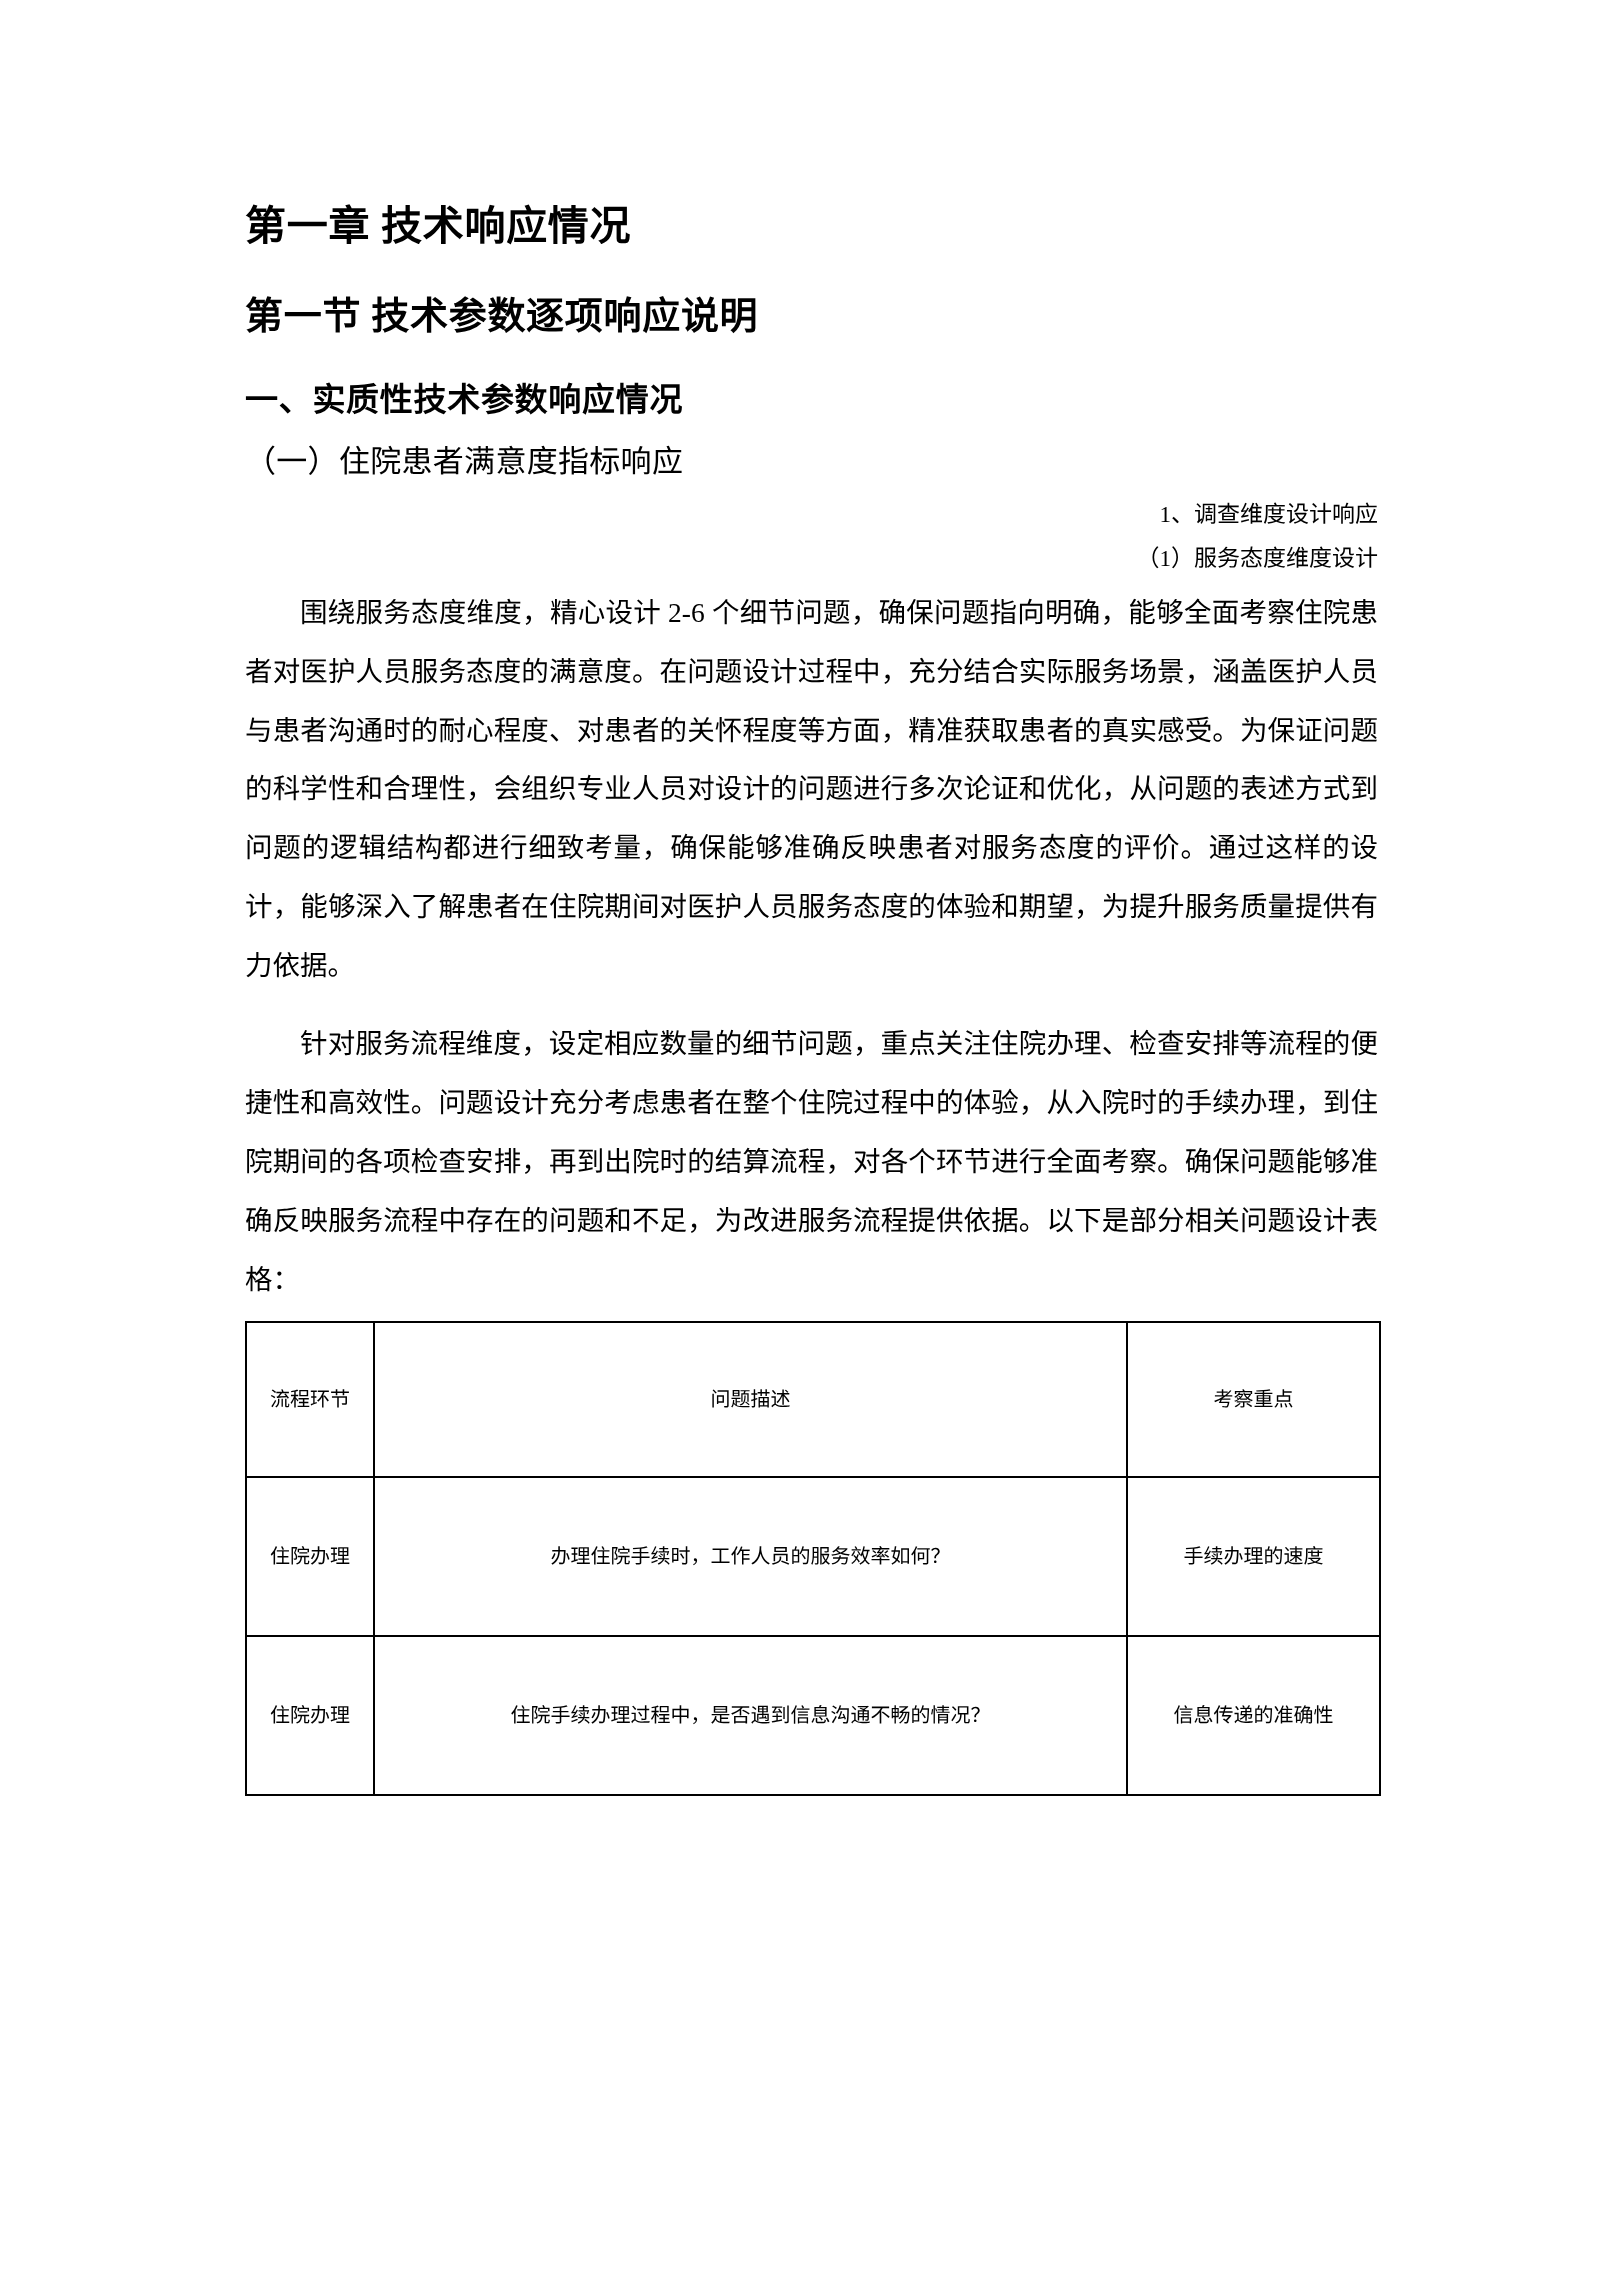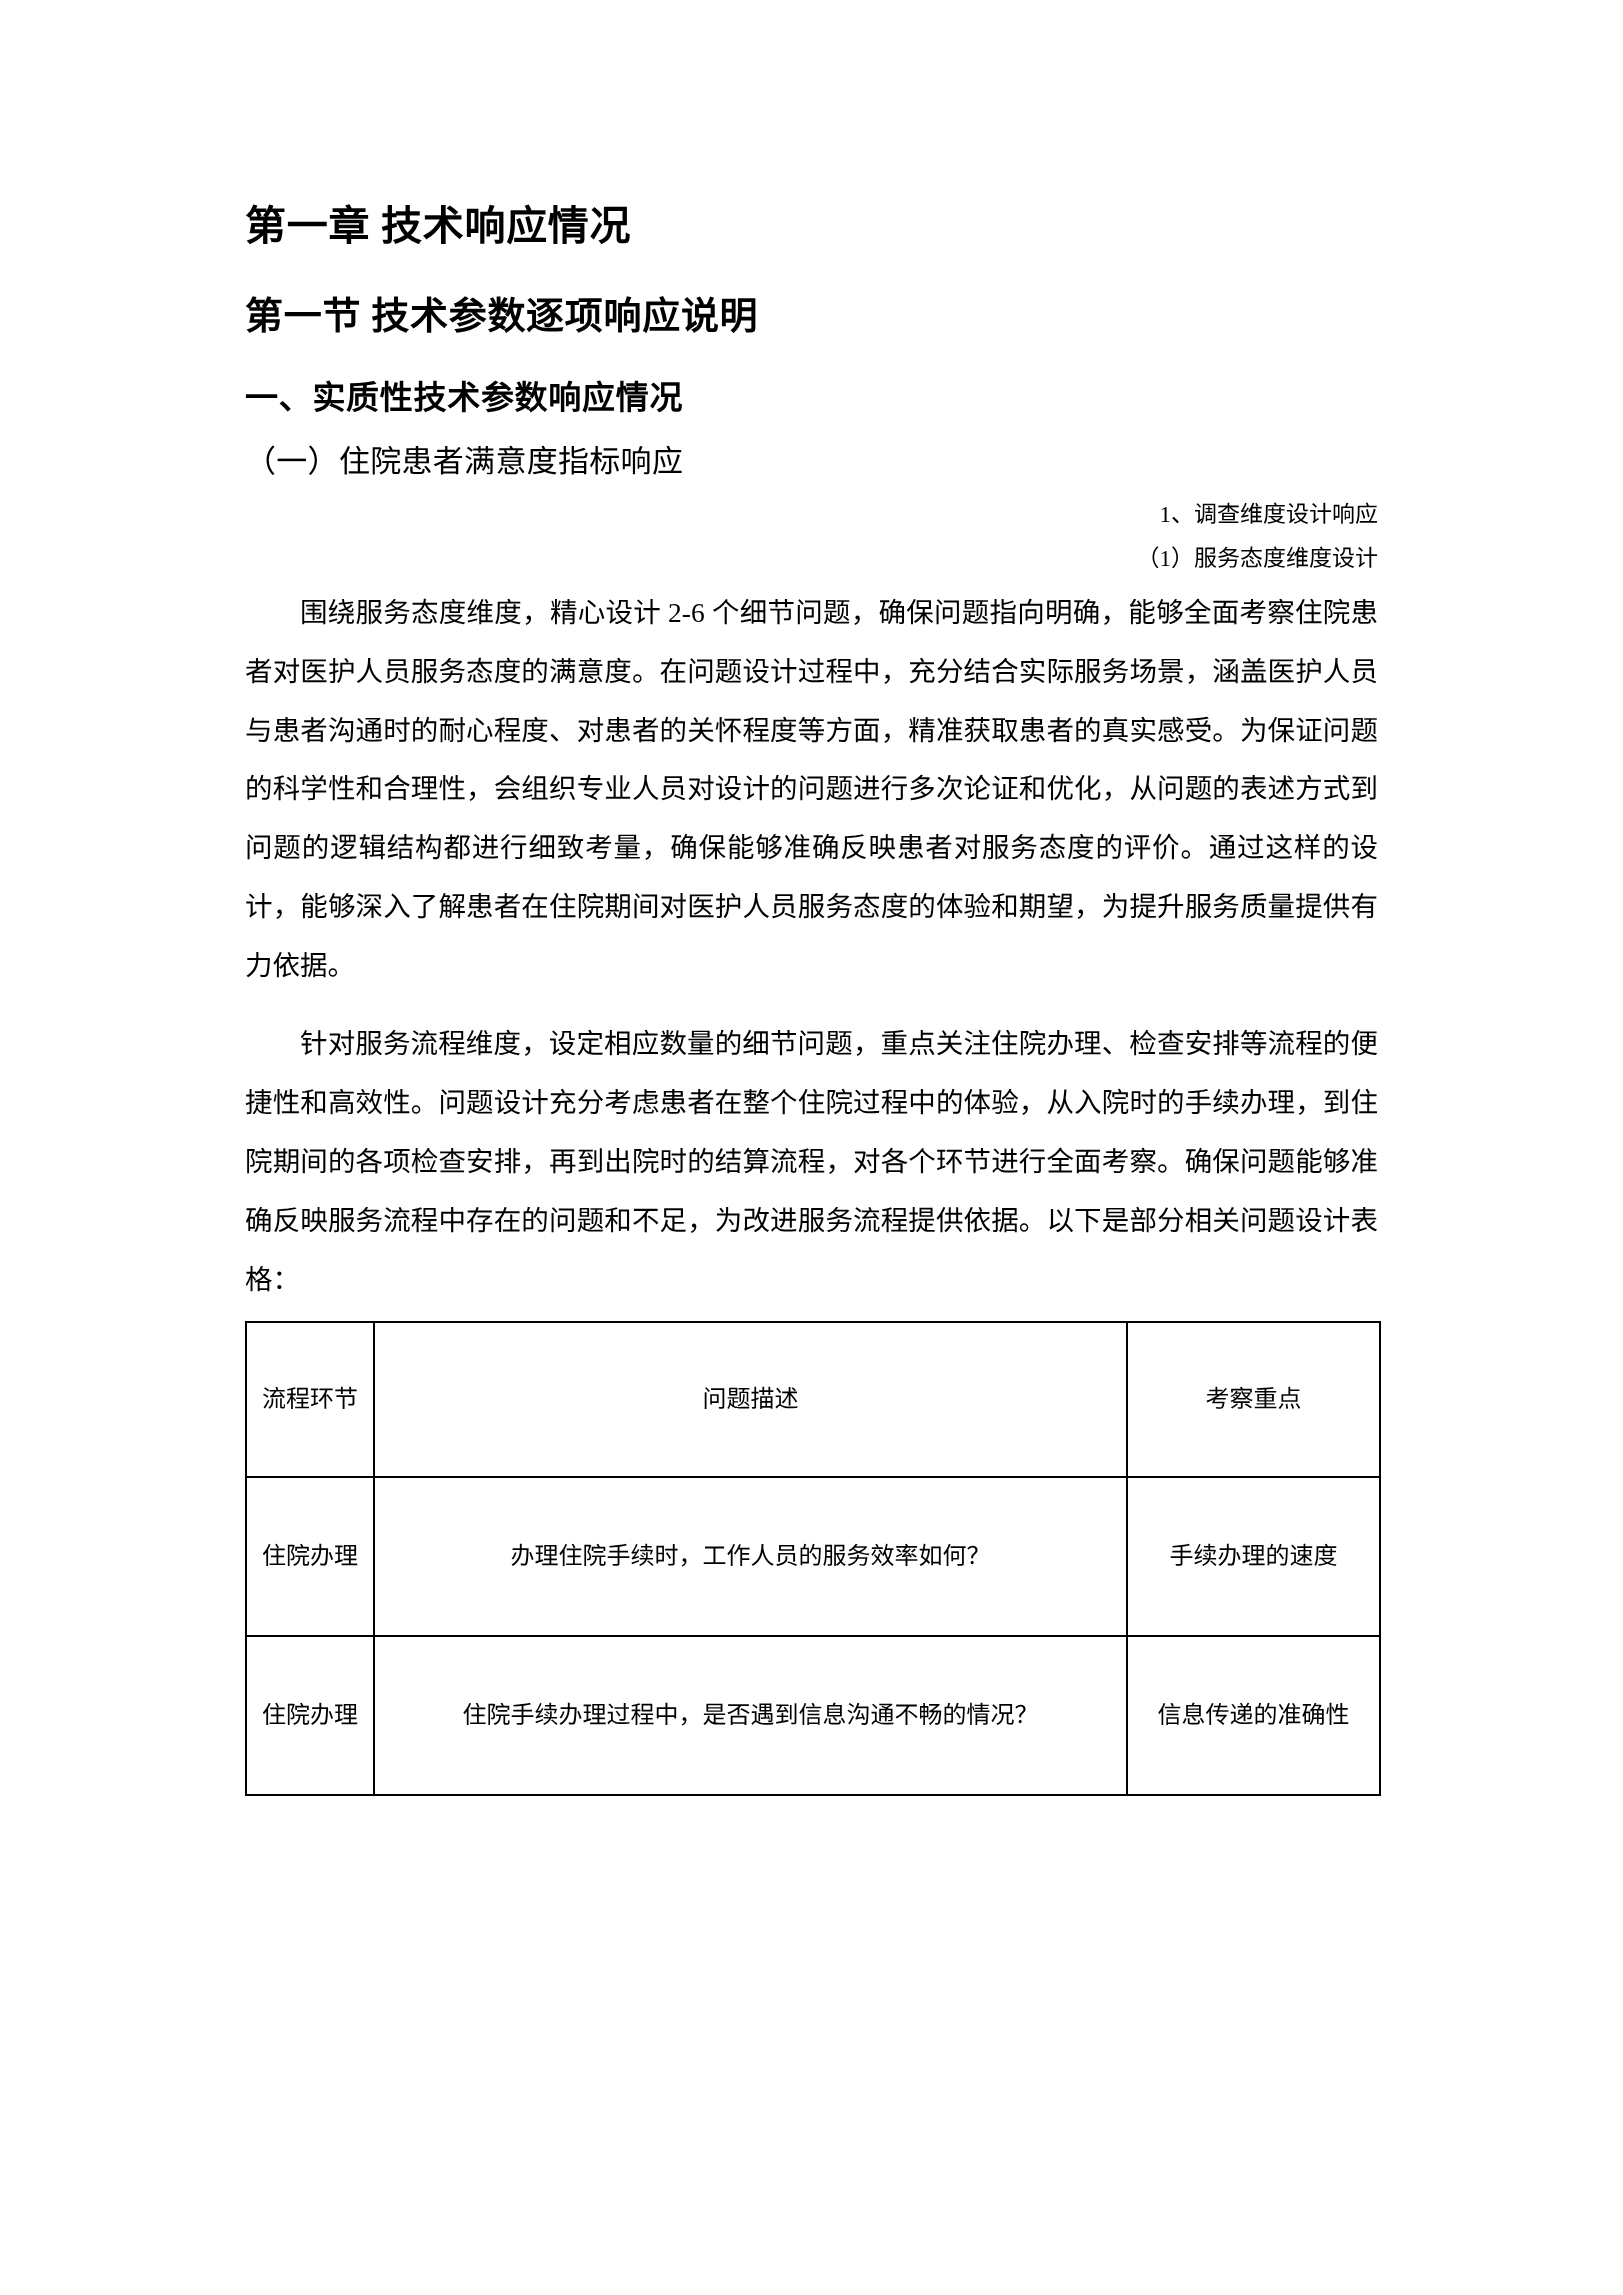--- a/index.html
+++ b/index.html
@@ -46,21 +46,20 @@
     margin: 0 0 31px 0;
     letter-spacing: 0.7px;
   }
 
   .h-item {
     font-size: 33px;
     font-weight: bold;
     line-height: 1.5;
     margin: 0 0 14.4px 0;
     letter-spacing: 0.7px;
-    font-family: Liberation Mono, monospace;
   }
 
   .h-sub {
     font-size: 31px;
     font-weight: normal;
     line-height: 1.5;
     margin: 0 0 10.5px 0;
     text-indent: 0;
     letter-spacing: 0.3px;
   }
@@ -91,21 +90,21 @@
 
   
   .tbl-wrap {
     margin-top: 11.8px;
   }
 
   table.q-table {
     border-collapse: collapse;
     width: 1133px;
     table-layout: fixed;
-    font-size: 24px;
+    font-size: 20px;
   }
 
   table.q-table col.c-stage { width: 128px; }
   table.q-table col.c-desc  { width: 753px; }
   table.q-table col.c-focus { width: 253px; }
 
   table.q-table td {
     border: 2px solid #000000;
     padding: 14.4px 9.2px;
     vertical-align: middle;

